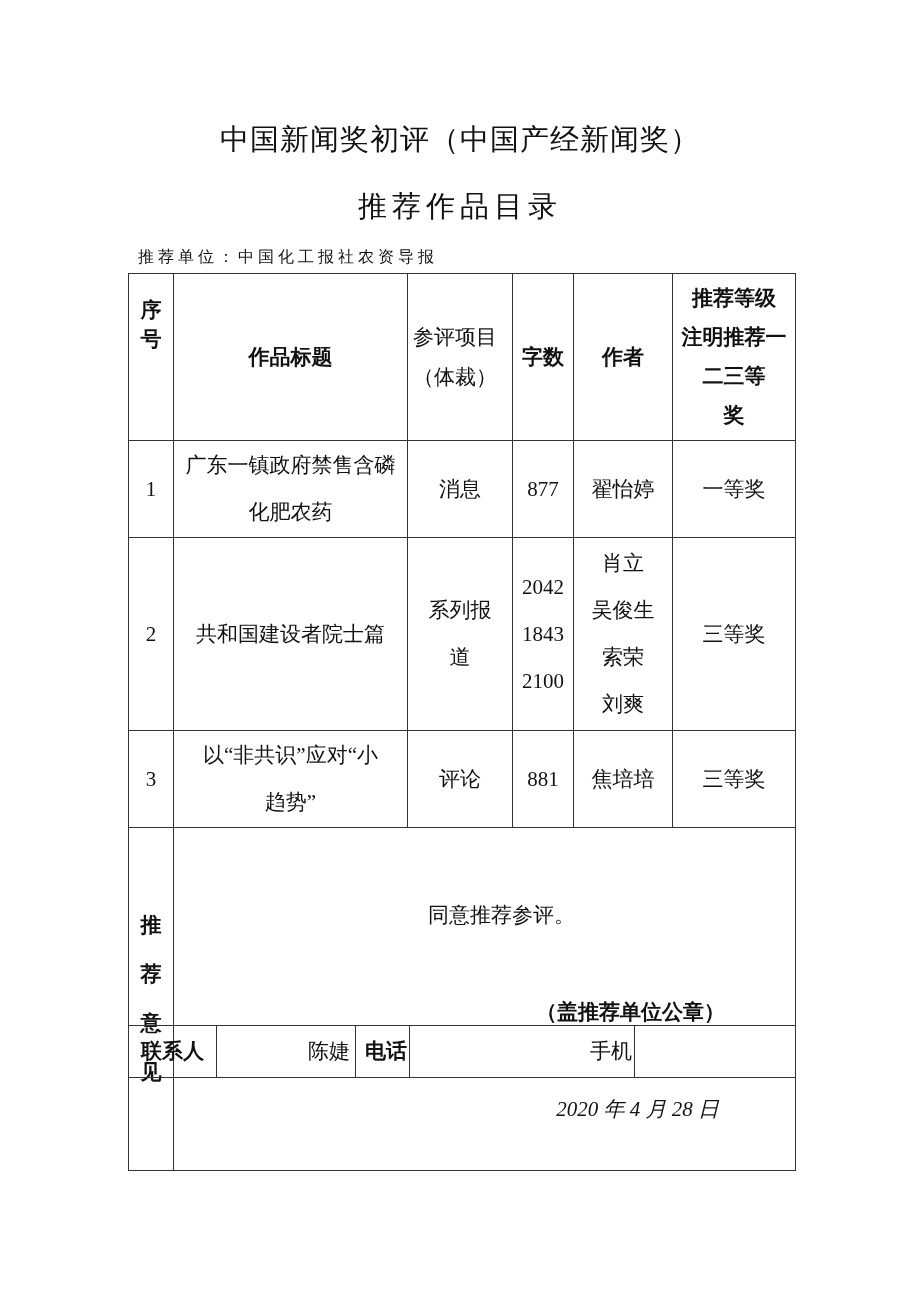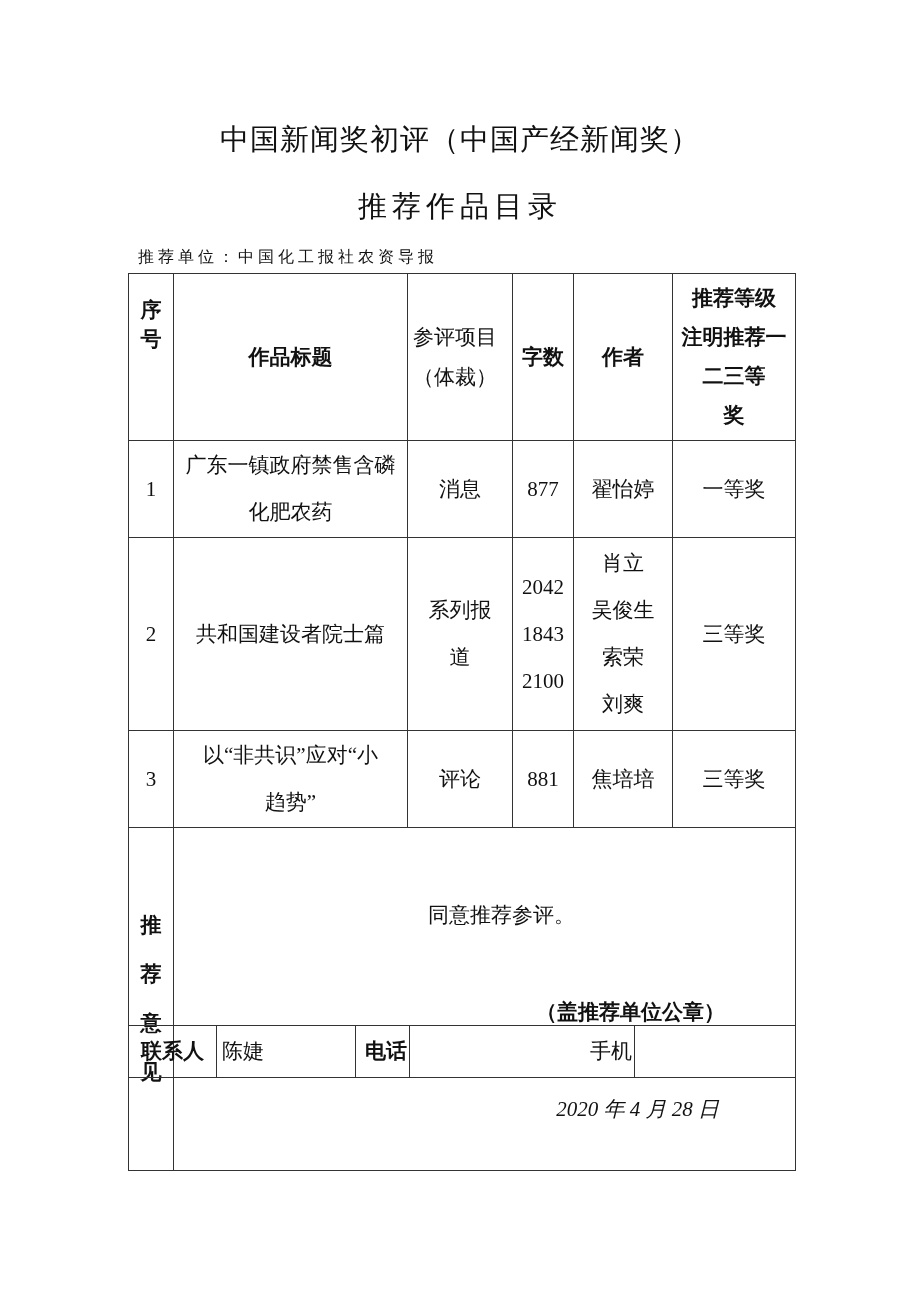--- a/index.html
+++ b/index.html
@@ -60,21 +60,21 @@
 
   .cell-index { text-align: center; }
 
   .op-label { font-weight: bold; text-align: center; line-height: 49px; }
   .op-cell  { vertical-align: top; padding: 0; }
   .op-agree { padding: 26px 0 0 34px; font-size: 21px; line-height: 28px; }
   .op-seal  { padding: 22px 0 0 292px; font-size: 21px; line-height: 28px; font-weight: bold; }
   .op-date  { padding: 22px 0 0 306px; font-size: 21px; line-height: 28px; font-style: italic; }
 
   .c-label { font-weight: bold; text-align: center; }
-  .c-name  { text-align: left; }
+  .c-name  { text-align: right; }
   .c-phone-label { font-weight: bold; text-align: right; padding: 0 2px; }
   .c-phone-cell  { text-align: right; padding-right: 2px; }
   .c-mobile-cell { }
 </style>
 </head>
 <body>
 
 <div class="page">
 
   <div class="title1">中国新闻奖初评（中国产经新闻奖）</div>

